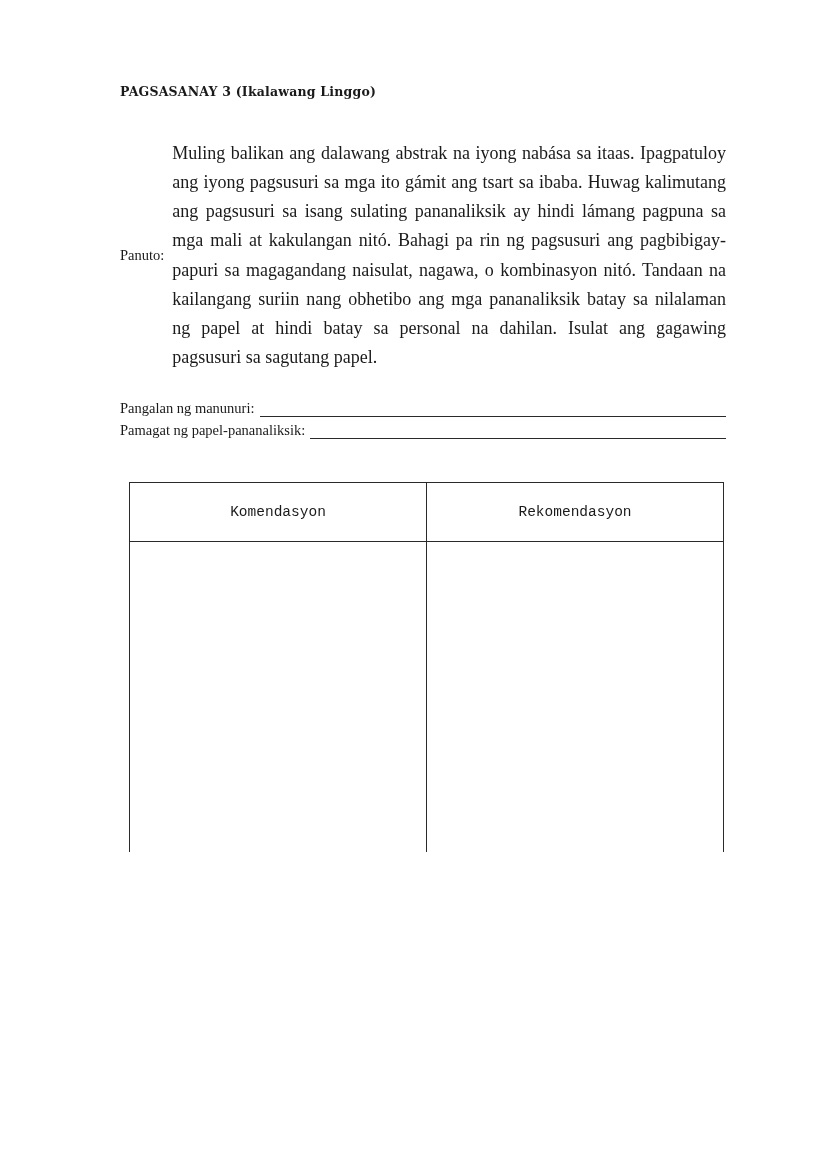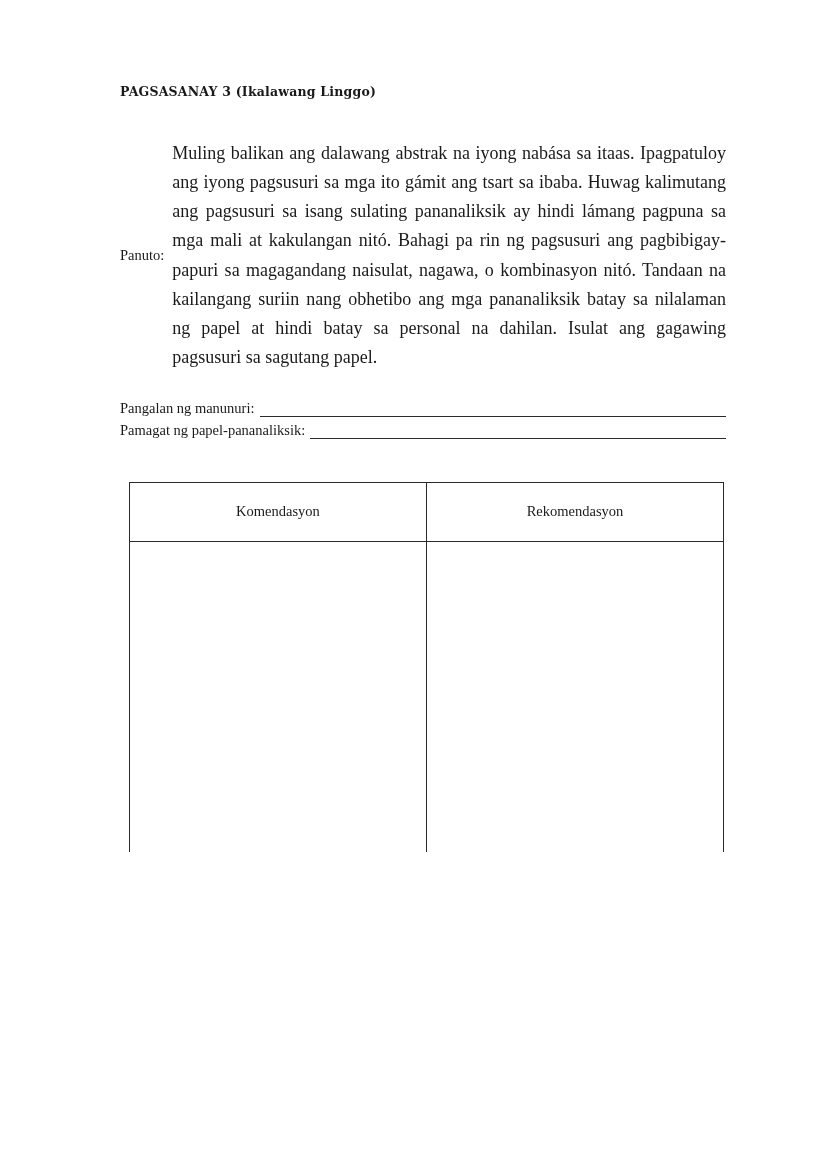--- a/index.html
+++ b/index.html
@@ -67,20 +67,21 @@
   .field-line {
     flex: 1;
     border-bottom: 1px solid #2a2a2a;
     height: 14px;
     position: relative;
     top: -3px;
   }
   .chart-wrap {
     margin-top: 24px;
     padding-left: 9px;
+    font-family: Liberation Mono, monospace;
   }
   table.chart {
     border-collapse: collapse;
     width: 595px;
     table-layout: fixed;
   }
   table.chart th {
     border: 1px solid #2a2a2a;
     font-weight: normal;
     font-size: 14.5px;

